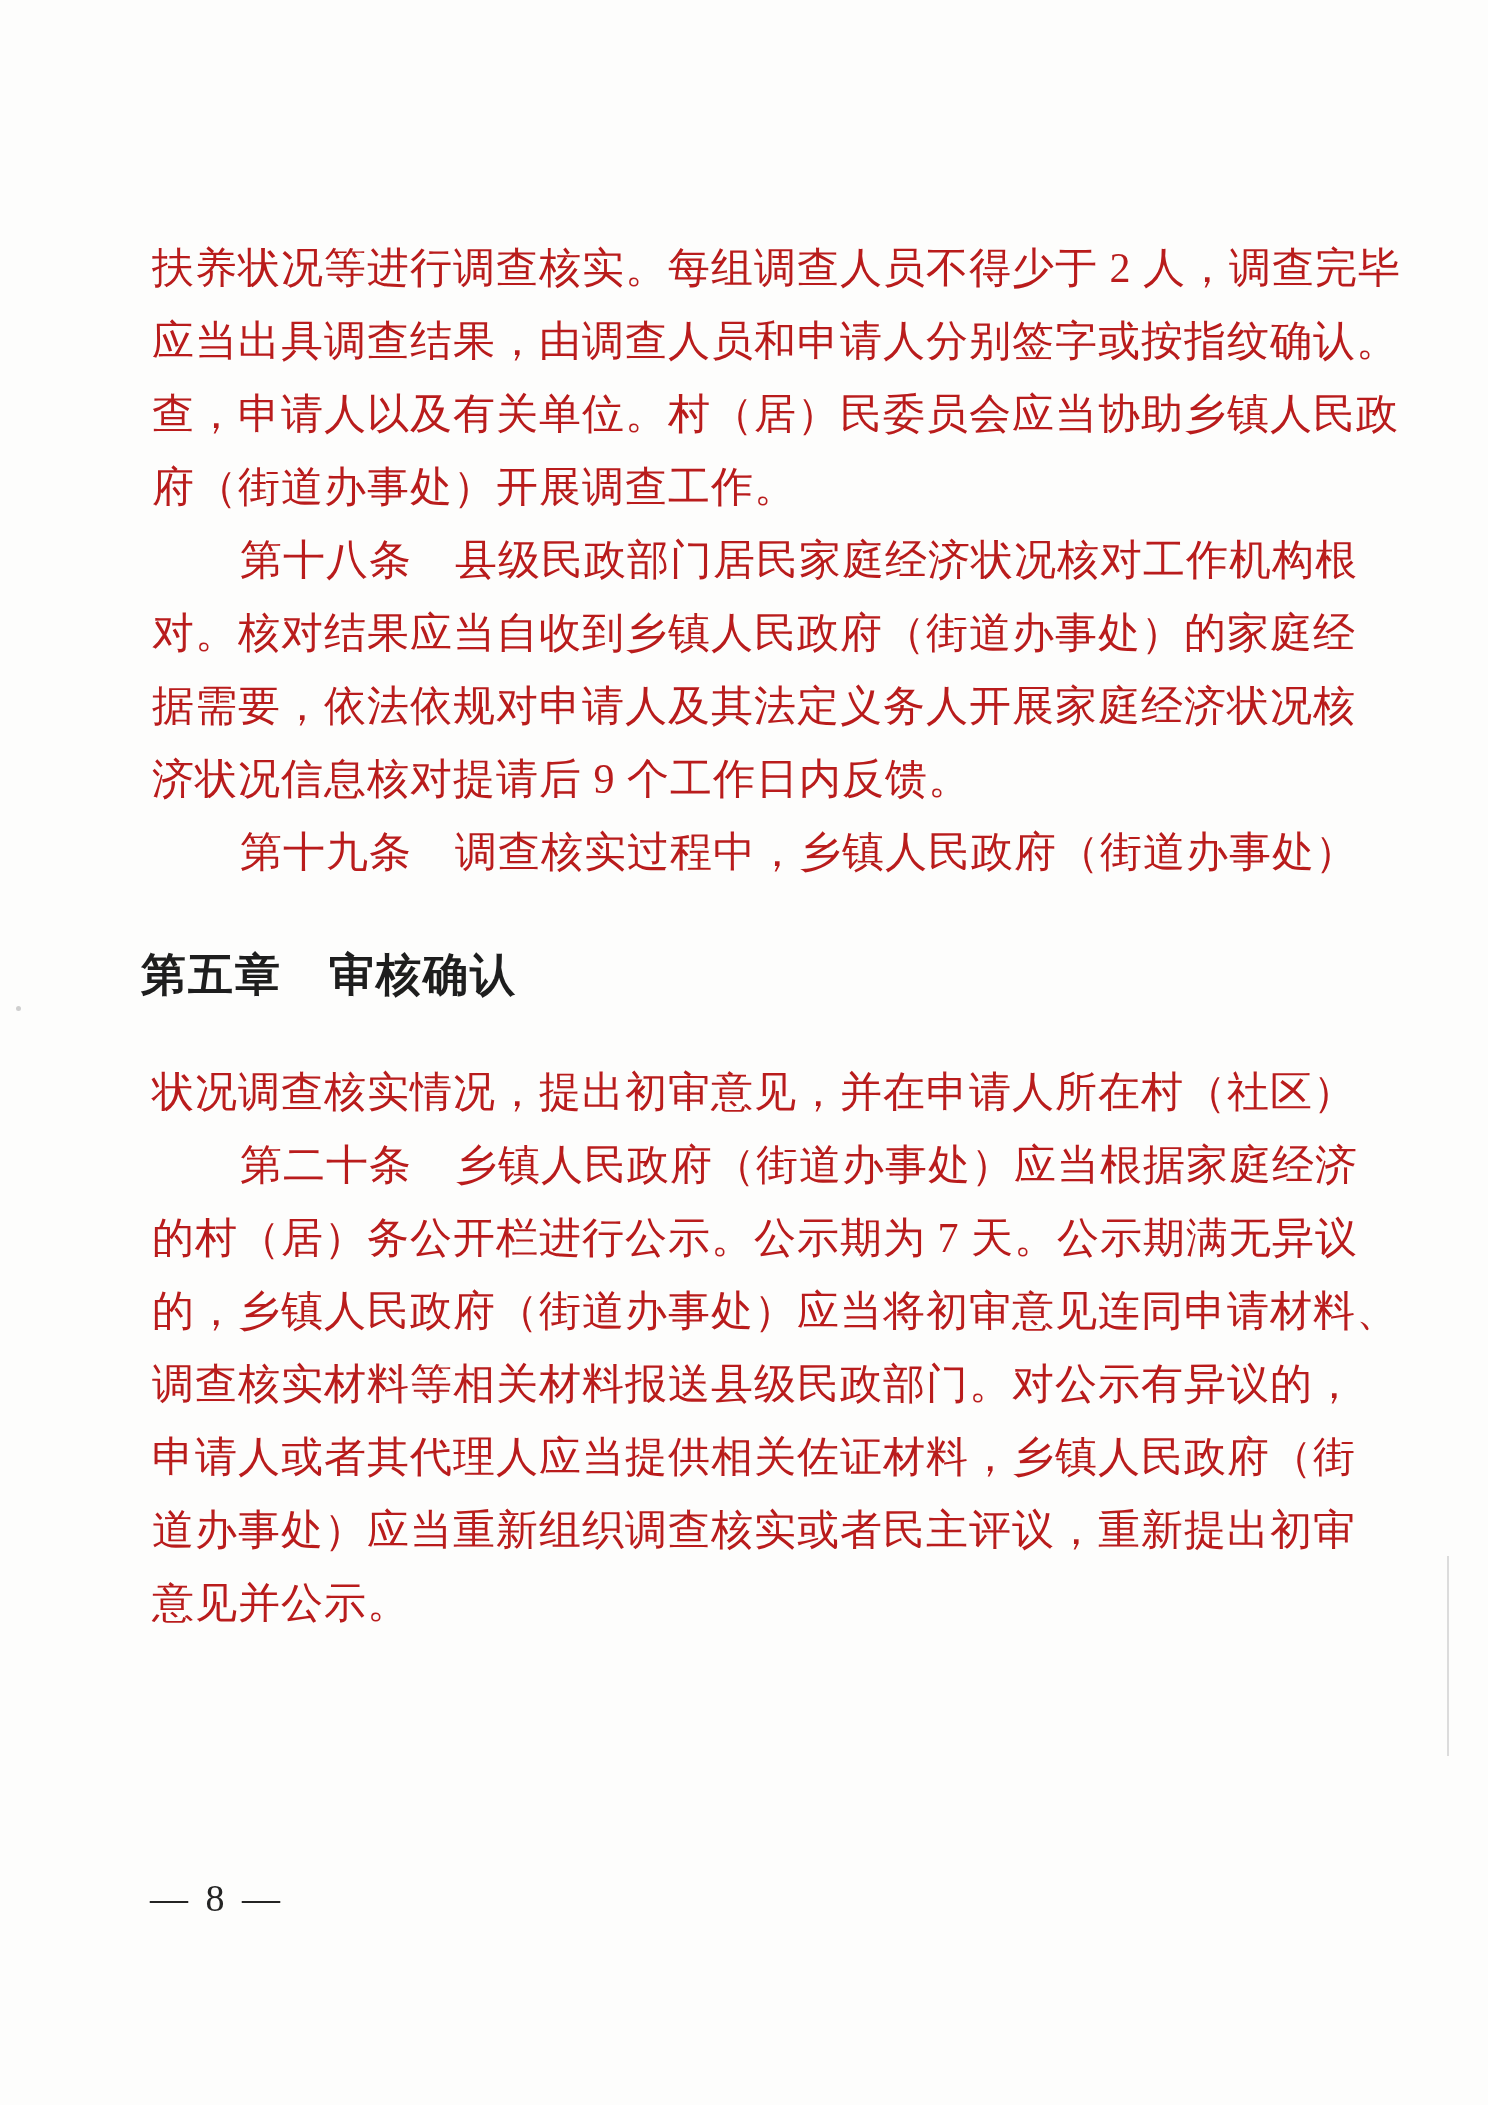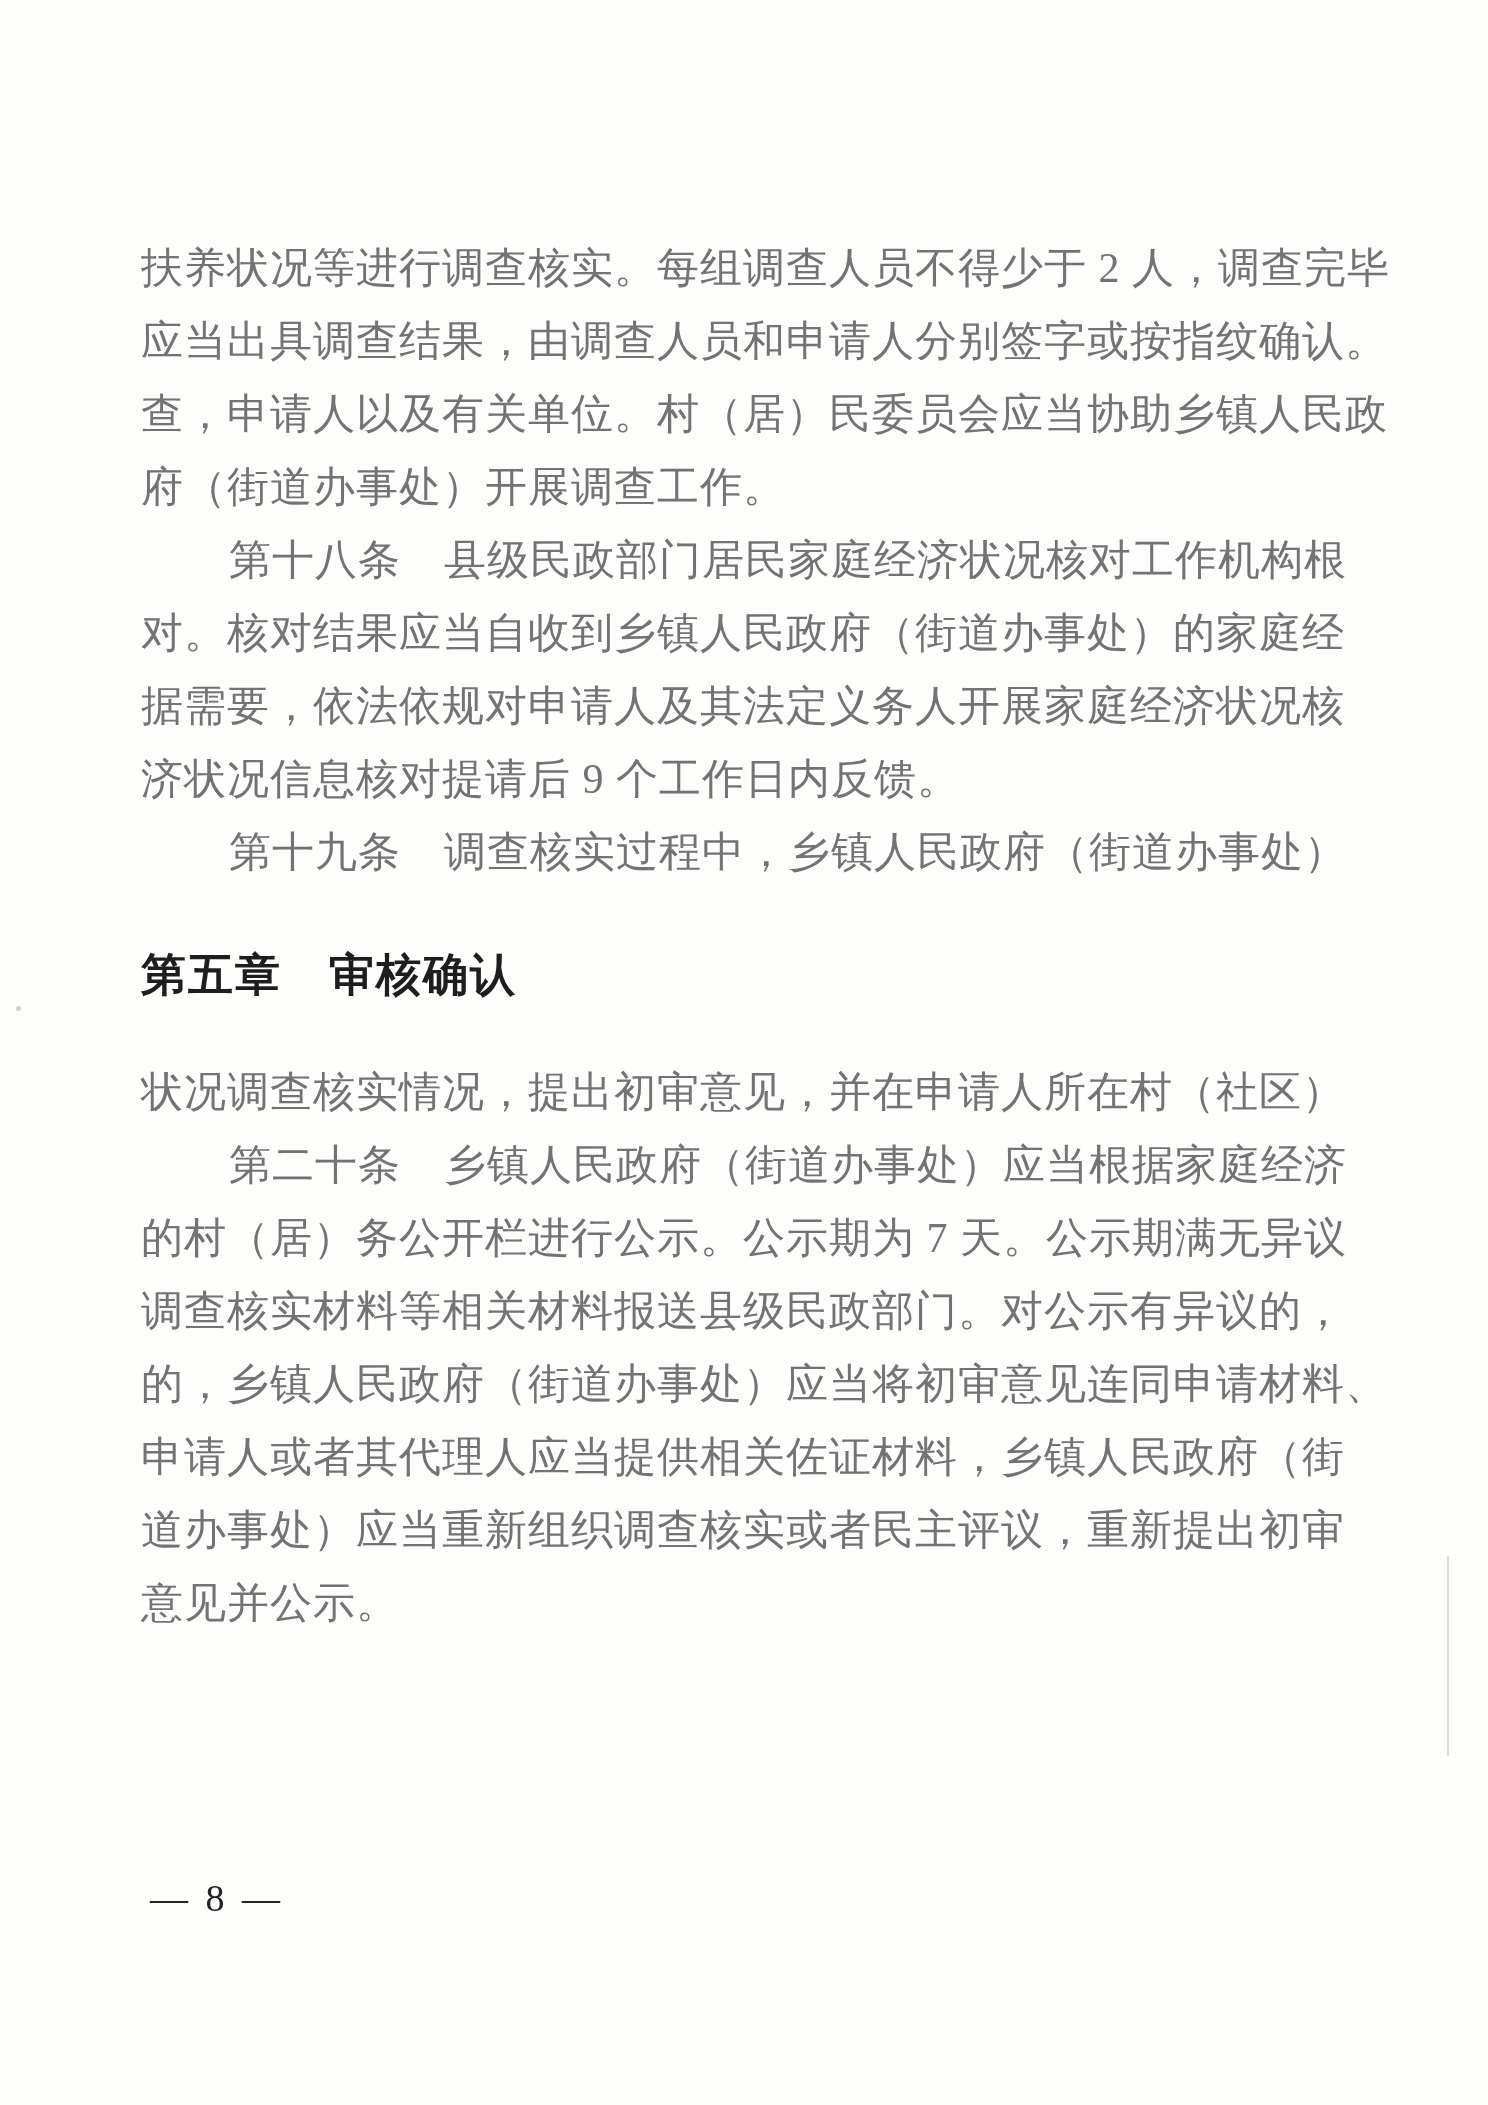--- a/index.html
+++ b/index.html
@@ -22,21 +22,22 @@
     left: 141px;
     top: 232px;
     width: 1218px;
   }
   .line {
     font-size: 42px;
     line-height: 73px;
     height: 73px;
     white-space: nowrap;
     letter-spacing: 1px;
-    color: #737373;
+    color: #b91c1c;
+    margin-left: 11px;
   }
   .line.indent {
     padding-left: 88px;
   }
   .heading {
     font-size: 45px;
     font-weight: bold;
     line-height: 73px;
     height: 73px;
     margin: 49px 0 45px 0;
@@ -92,22 +93,22 @@
       <div class="line">府（街道办事处）开展调查工作。</div>
       <div class="line indent">第十八条　县级民政部门居民家庭经济状况核对工作机构根</div>
       <div class="line">对。核对结果应当自收到乡镇人民政府（街道办事处）的家庭经</div>
       <div class="line">据需要，依法依规对申请人及其法定义务人开展家庭经济状况核</div>
       <div class="line">济状况信息核对提请后 9 个工作日内反馈。</div>
       <div class="line indent">第十九条　调查核实过程中，乡镇人民政府（街道办事处）</div>
       <div class="heading">第五章　审核确认</div>
       <div class="line">状况调查核实情况，提出初审意见，并在申请人所在村（社区）</div>
       <div class="line indent">第二十条　乡镇人民政府（街道办事处）应当根据家庭经济</div>
       <div class="line">的村（居）务公开栏进行公示。公示期为 7 天。公示期满无异议</div>
+      <div class="line">的，乡镇人民政府（街道办事处）应当将初审意见连同申请材料、</div>
       <div class="line">调查核实材料等相关材料报送县级民政部门。对公示有异议的，</div>
-      <div class="line">的，乡镇人民政府（街道办事处）应当将初审意见连同申请材料、</div>
       <div class="line">申请人或者其代理人应当提供相关佐证材料，乡镇人民政府（街</div>
       <div class="line">道办事处）应当重新组织调查核实或者民主评议，重新提出初审</div>
       <div class="line">意见并公示。</div>
     </main>
   <div class="footer">— 8 —</div>
   <div class="artifact-vline"></div>
   <div class="artifact-dot-1"></div>
   <div class="artifact-dot-2"></div>
 </div>
 

